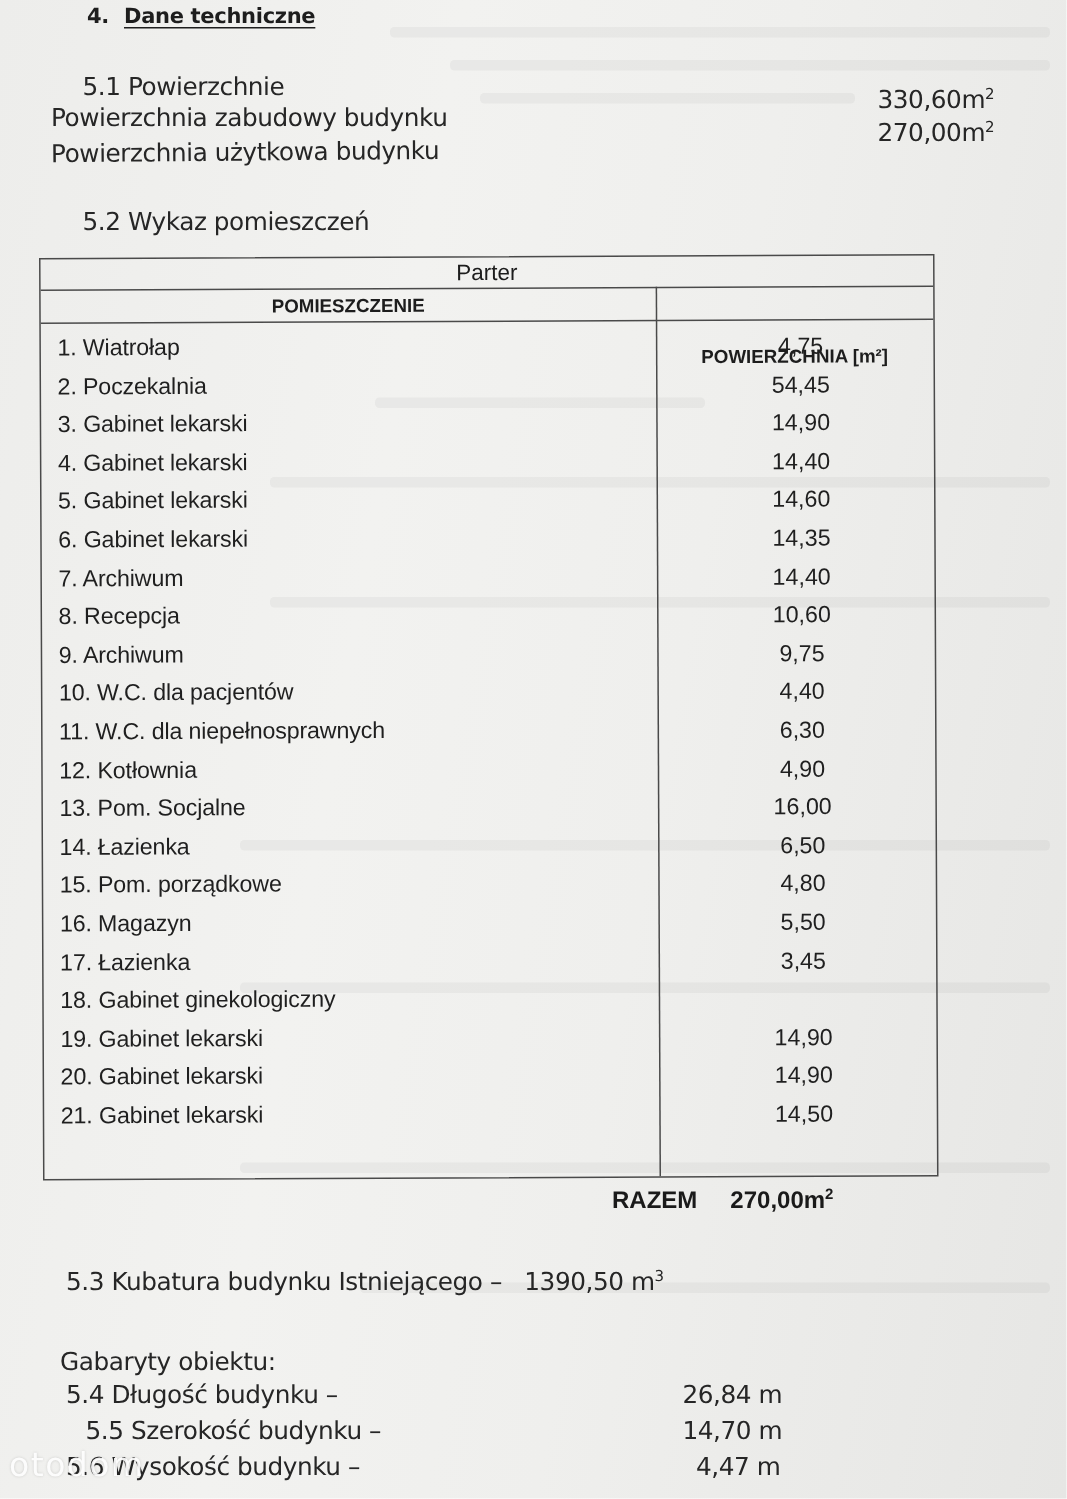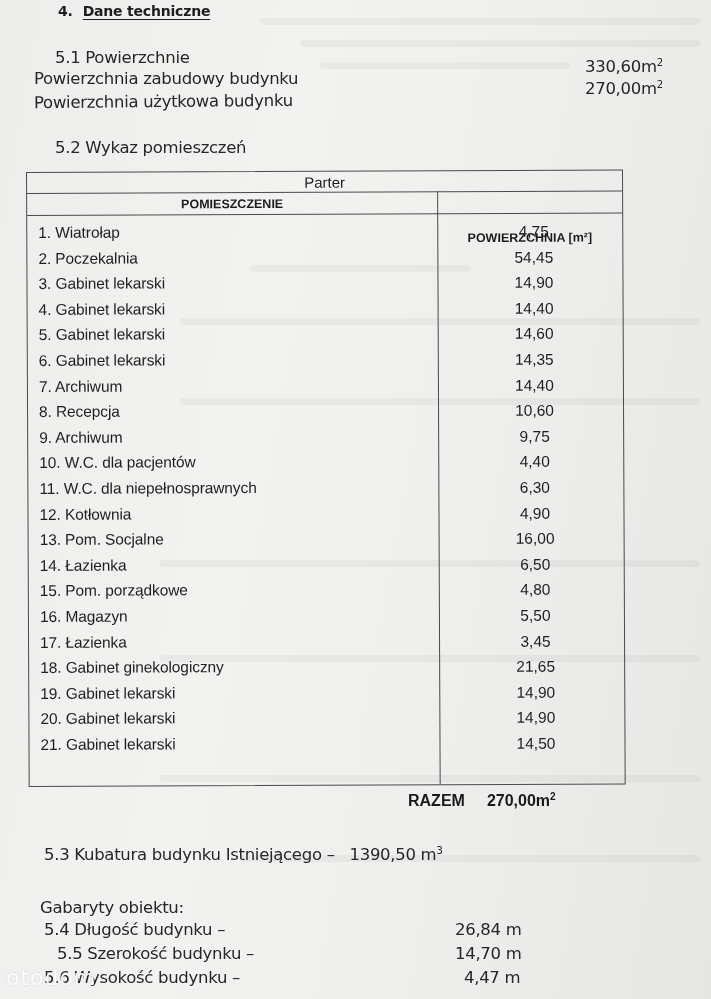--- a/index.html
+++ b/index.html
@@ -225,21 +225,20 @@
         <div class="row">
           <span class="name">16. Magazyn</span>
           <span class="area">5,50</span>
         </div>
         <div class="row">
           <span class="name">17. Łazienka</span>
           <span class="area">3,45</span>
         </div>
         <div class="row">
           <span class="name">18. Gabinet ginekologiczny</span>
-          <span class="area">21,65</span>
         </div>
         <div class="row">
           <span class="name">19. Gabinet lekarski</span>
           <span class="area">14,90</span>
         </div>
         <div class="row">
           <span class="name">20. Gabinet lekarski</span>
           <span class="area">14,90</span>
         </div>
         <div class="row">

